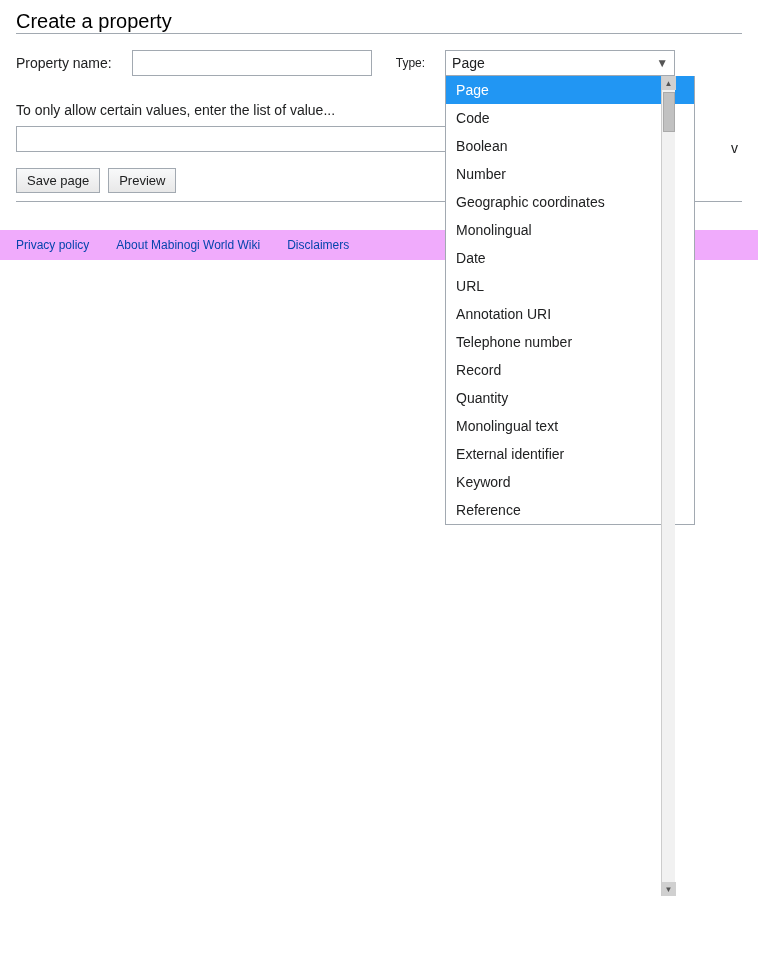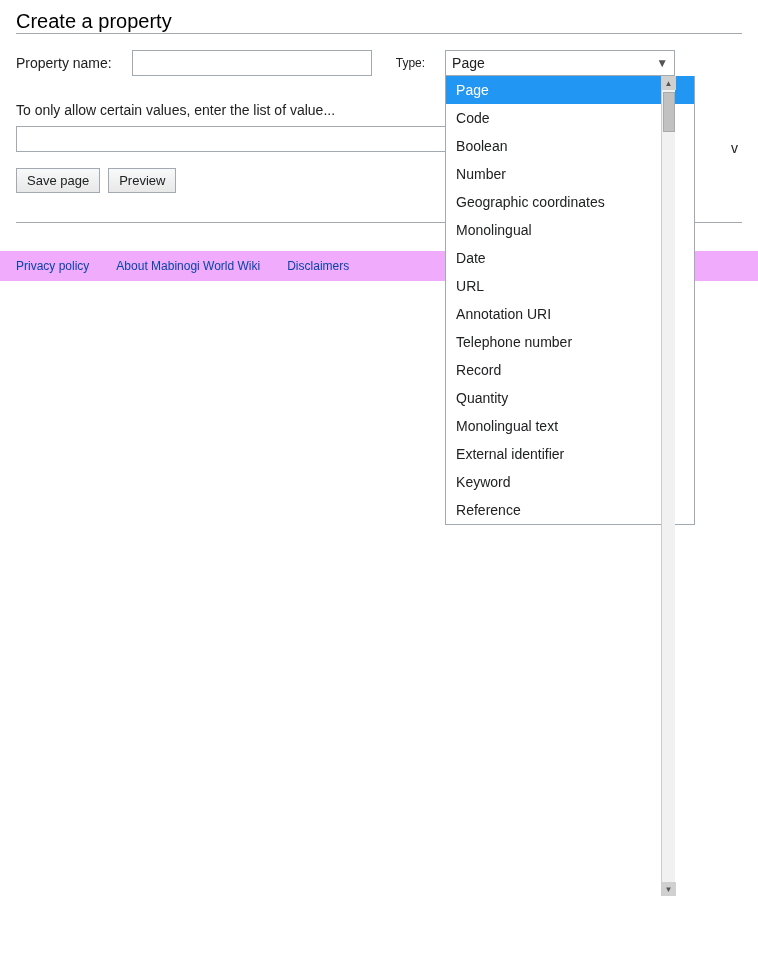--- a/index.html
+++ b/index.html
@@ -183,21 +183,21 @@
       padding: 2px 4px;
       font-size: 14px;
       background: #fff;
       display: block;
       margin-bottom: 16px;
     }
 
     .button-row {
       display: flex;
       gap: 8px;
-      margin-bottom: 29px;
+      margin-bottom: 8px;
     }
 
     .btn {
       padding: 4px 10px;
       font-size: 13px;
       font-family: sans-serif;
       border: 1px solid #a2a9b1;
       background: linear-gradient(to bottom, #f8f9fa, #e8e8e8);
       cursor: pointer;
       color: #202122;

